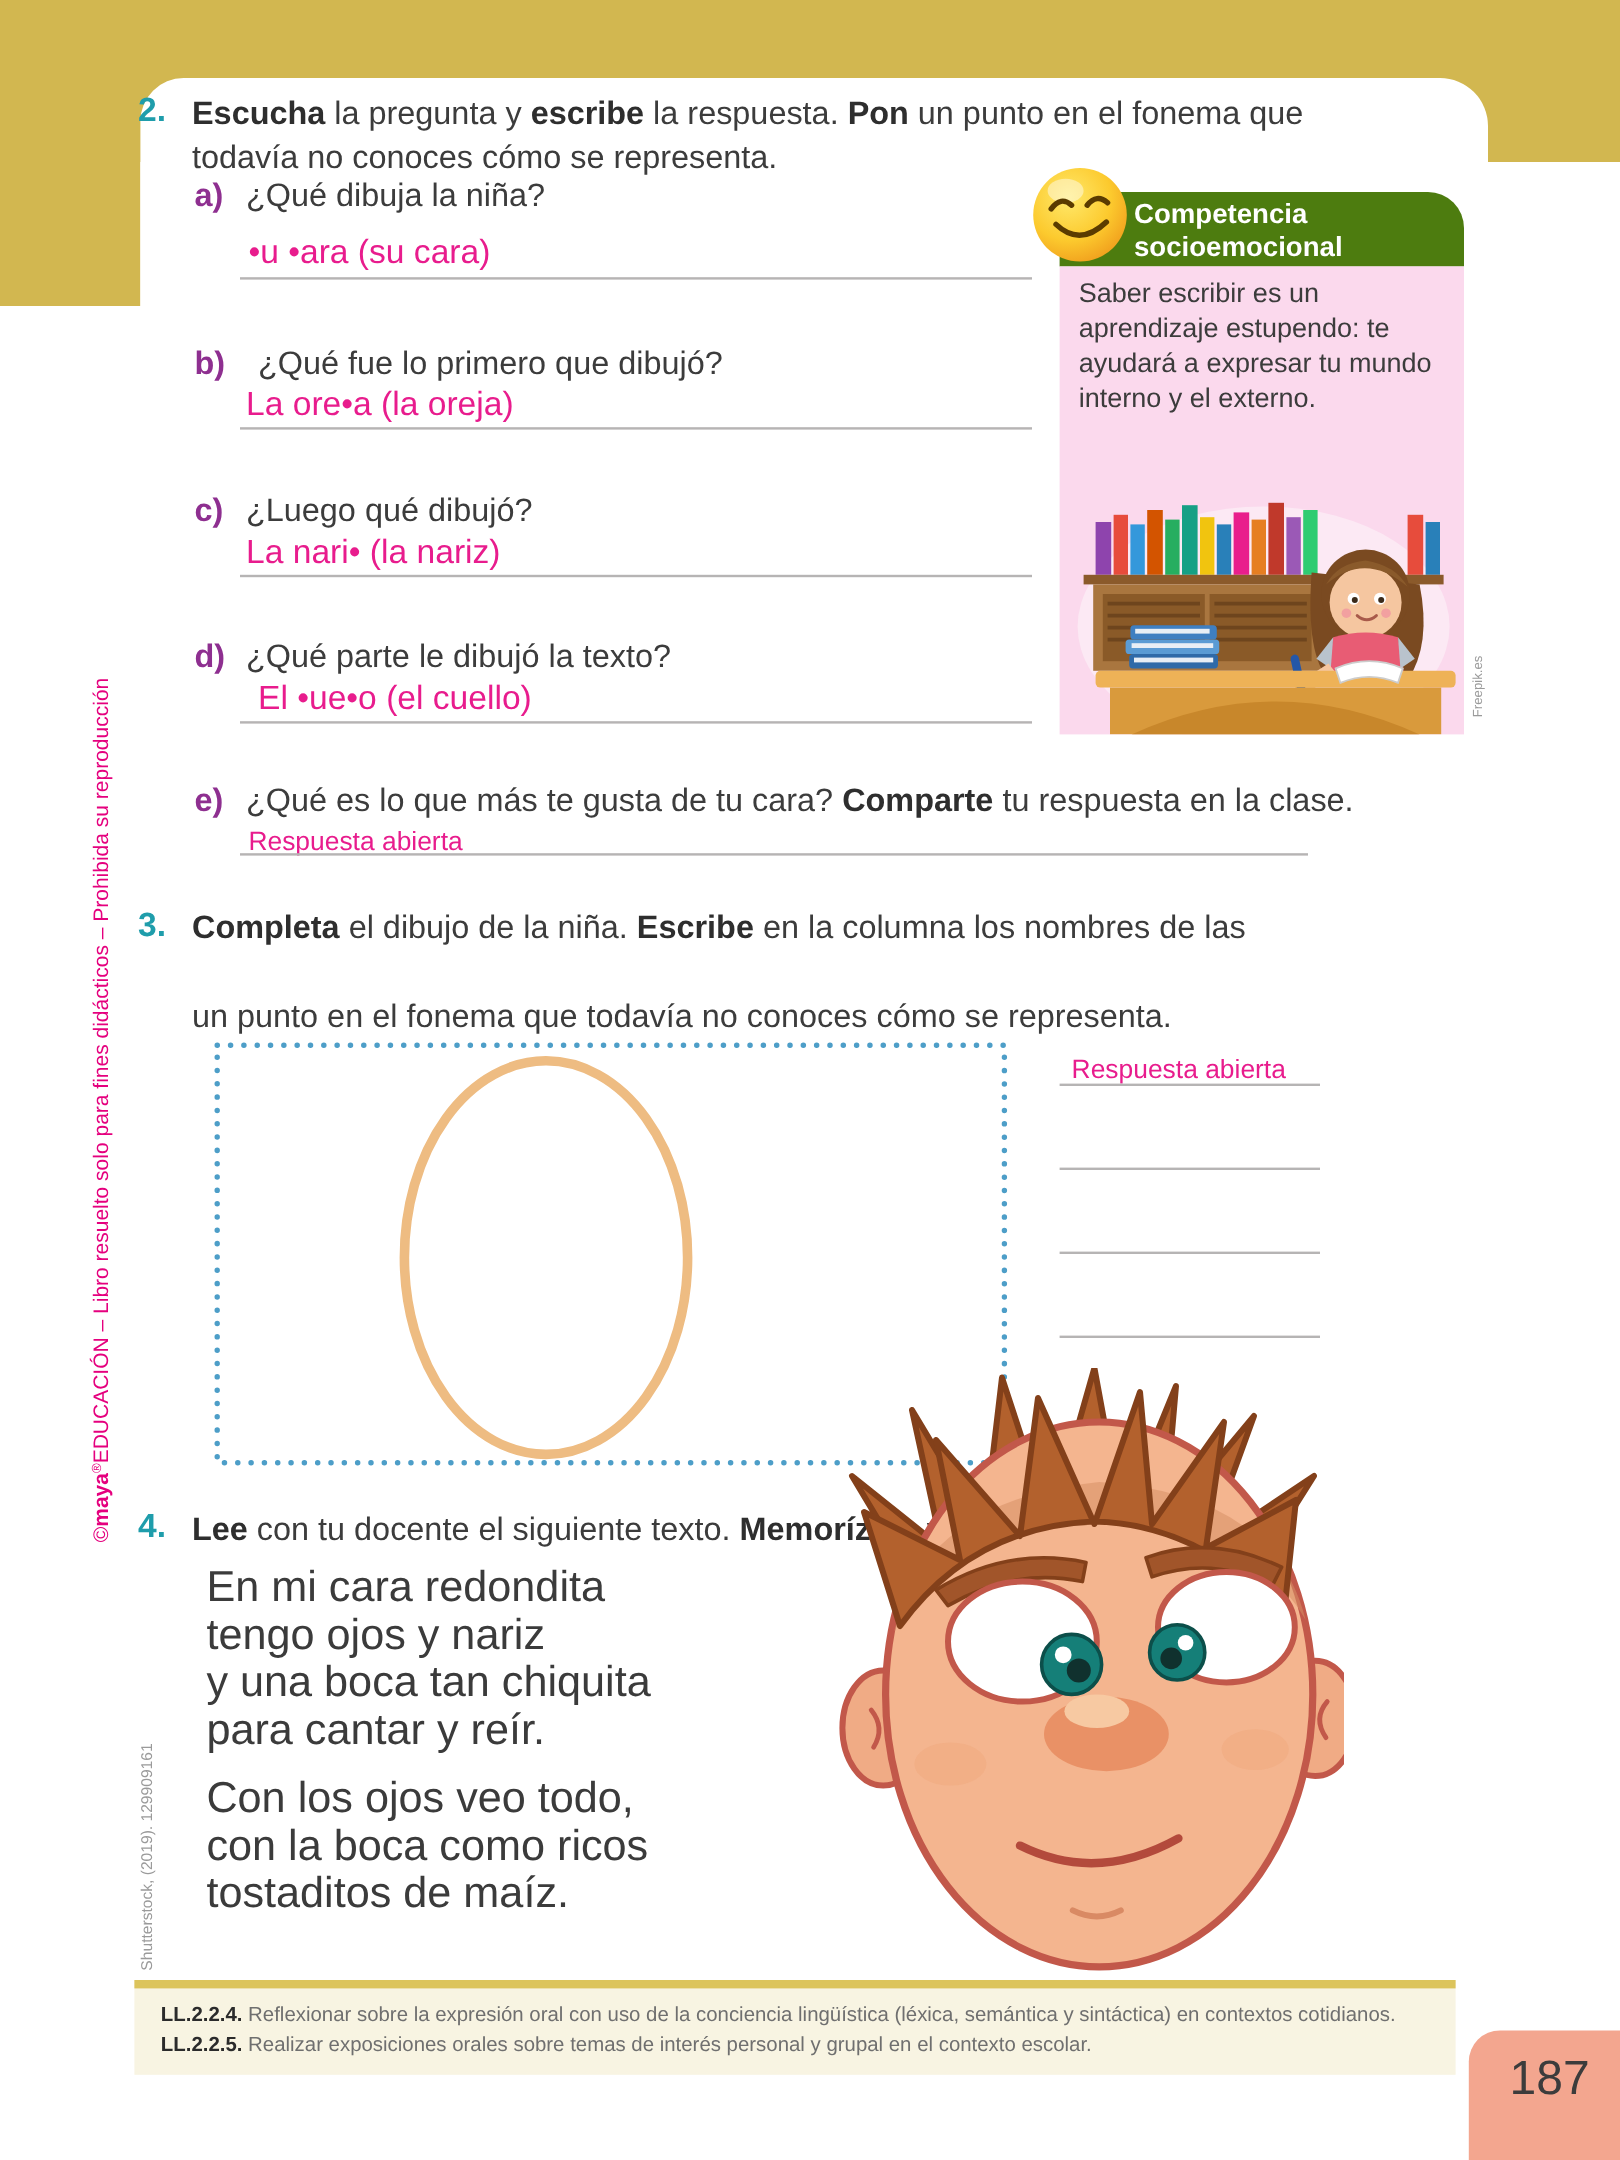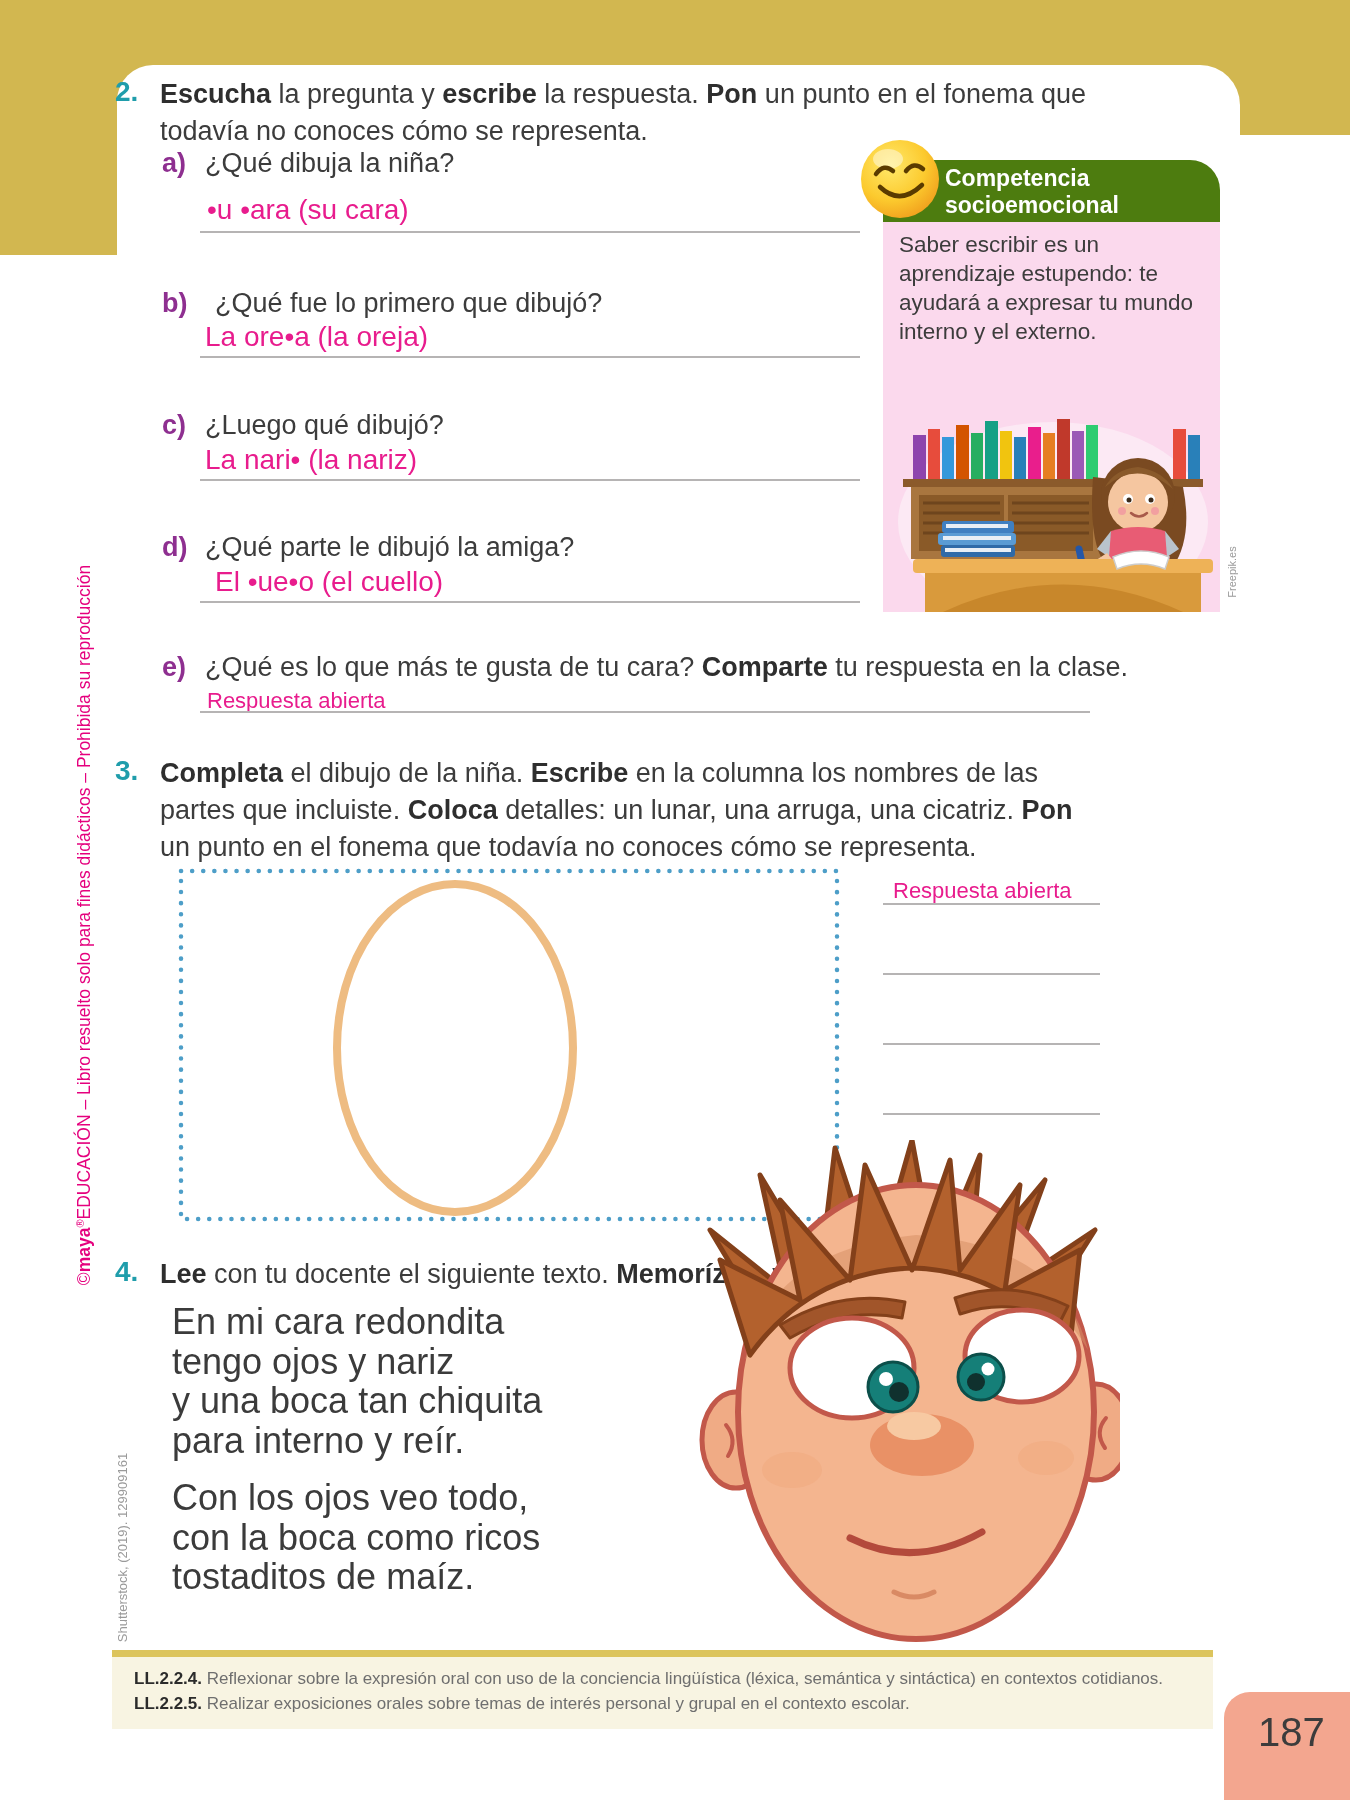--- a/index.html
+++ b/index.html
@@ -58,21 +58,21 @@
   <div class="abs q" style="left:215px;top:288px;"><span>¿Qué fue lo primero que dibujó?</span></div>
   <div class="abs ans" style="left:205px;top:321px;">La ore•a (la oreja)</div>
   <div class="abs wline" style="left:200px;top:356px;width:660px;"></div>
 
   <div class="abs lbl" style="left:162px;top:410px;">c)</div>
   <div class="abs q" style="left:205px;top:410px;"><span>¿Luego qué dibujó?</span></div>
   <div class="abs ans" style="left:205px;top:444px;">La nari• (la nariz)</div>
   <div class="abs wline" style="left:200px;top:479px;width:660px;"></div>
 
   <div class="abs lbl" style="left:162px;top:532px;">d)</div>
-  <div class="abs q" style="left:205px;top:532px;"><span>¿Qué parte le dibujó la amiga?</span></div>
+  <div class="abs q" style="left:205px;top:532px;"><span>¿Qué parte le dibujó la texto?</span></div>
   <div class="abs ans" style="left:215px;top:566px;">El •ue•o (el cuello)</div>
   <div class="abs wline" style="left:200px;top:601px;width:660px;"></div>
 
   <div class="abs lbl" style="left:162px;top:652px;">e)</div>
   <div class="abs q" style="left:205px;top:652px;"><span>¿Qué es lo que más te gusta de tu cara? </span><span class="b">Comparte</span><span> tu respuesta en la clase.</span></div>
   <div class="abs ans-sm" style="left:207px;top:688px;">Respuesta abierta</div>
   <div class="abs wline" style="left:200px;top:711px;width:890px;"></div>
 
   <div class="abs comp">
     <div class="comp-head">
@@ -168,42 +168,41 @@
       <path d="M17 36 Q25 25 34 33" stroke="#5a3b00" stroke-width="4.5" fill="none" stroke-linecap="round"></path>
       <path d="M47 33 Q55 23 64 31" stroke="#5a3b00" stroke-width="4.5" fill="none" stroke-linecap="round"></path>
       <path d="M21 49 Q41 68 63 47" stroke="#5a3b00" stroke-width="4.5" fill="none" stroke-linecap="round"></path>
     </svg>
   </div>
 
   <div class="abs vtext credit" style="left:1192px;top:566px;width:80px;font-size:11px;">Freepik.es</div>
 
   <div class="abs num" style="left:115px;top:755px;">3.</div>
   <div class="abs instr" style="left:160px;top:755px;"><span class="b">Completa</span><span> el dibujo de la niña. </span><span class="b">Escribe</span><span> en la columna los nombres de las</span></div>
-  <div class="abs instr" style="left:160px;top:792px;"><span>partes que incluiste. </span><span class="b">Coloca</span><span> detalles: un lunar, una arruga, una cicatriz. </span><span class="b">Pon</span></div>
   <div class="abs instr" style="left:160px;top:829px;"><span>un punto en el fonema que todavía no conoces cómo se representa.</span></div>
 
   <svg class="abs" style="left:178px;top:868px;" width="662" height="354" viewBox="0 0 662 354">
     <rect x="3" y="3" width="656" height="348" fill="none" stroke="#4d9ec8" stroke-width="4.5" stroke-dasharray="0.1 11" stroke-linecap="round"></rect>
     <ellipse cx="277" cy="180" rx="118" ry="164" fill="none" stroke="#eebc82" stroke-width="8"></ellipse>
   </svg>
 
   <div class="abs ans-sm" style="left:893px;top:878px;">Respuesta abierta</div>
   <div class="abs wline" style="left:883px;top:903px;width:217px;"></div>
   <div class="abs wline" style="left:883px;top:973px;width:217px;"></div>
   <div class="abs wline" style="left:883px;top:1043px;width:217px;"></div>
   <div class="abs wline" style="left:883px;top:1113px;width:217px;"></div>
 
   <div class="abs num" style="left:115px;top:1256px;">4.</div>
   <div class="abs instr" style="left:160px;top:1256px;"><span class="b">Lee</span><span> con tu docente el siguiente texto. </span><span class="b">Memorízalo</span><span> y </span><span class="b">ponle</span><span> música.</span></div>
 
   <div class="abs poem" style="left:172px;top:1302px;">
     <div>En mi cara redondita</div>
     <div>tengo ojos y nariz</div>
     <div>y una boca tan chiquita</div>
-    <div>para interno y reír.</div>
+    <div>para cantar y reír.</div>
   </div>
   <div class="abs poem" style="left:172px;top:1478px;">
     <div>Con los ojos veo todo,</div>
     <div>con la boca como ricos</div>
     <div>tostaditos de maíz.</div>
   </div>
 
   <svg class="abs" style="left:650px;top:1140px;" width="470" height="505" viewBox="0 0 470 505">
 
     <g fill="#b3612d" stroke="#83401a" stroke-width="5" stroke-linejoin="round">

